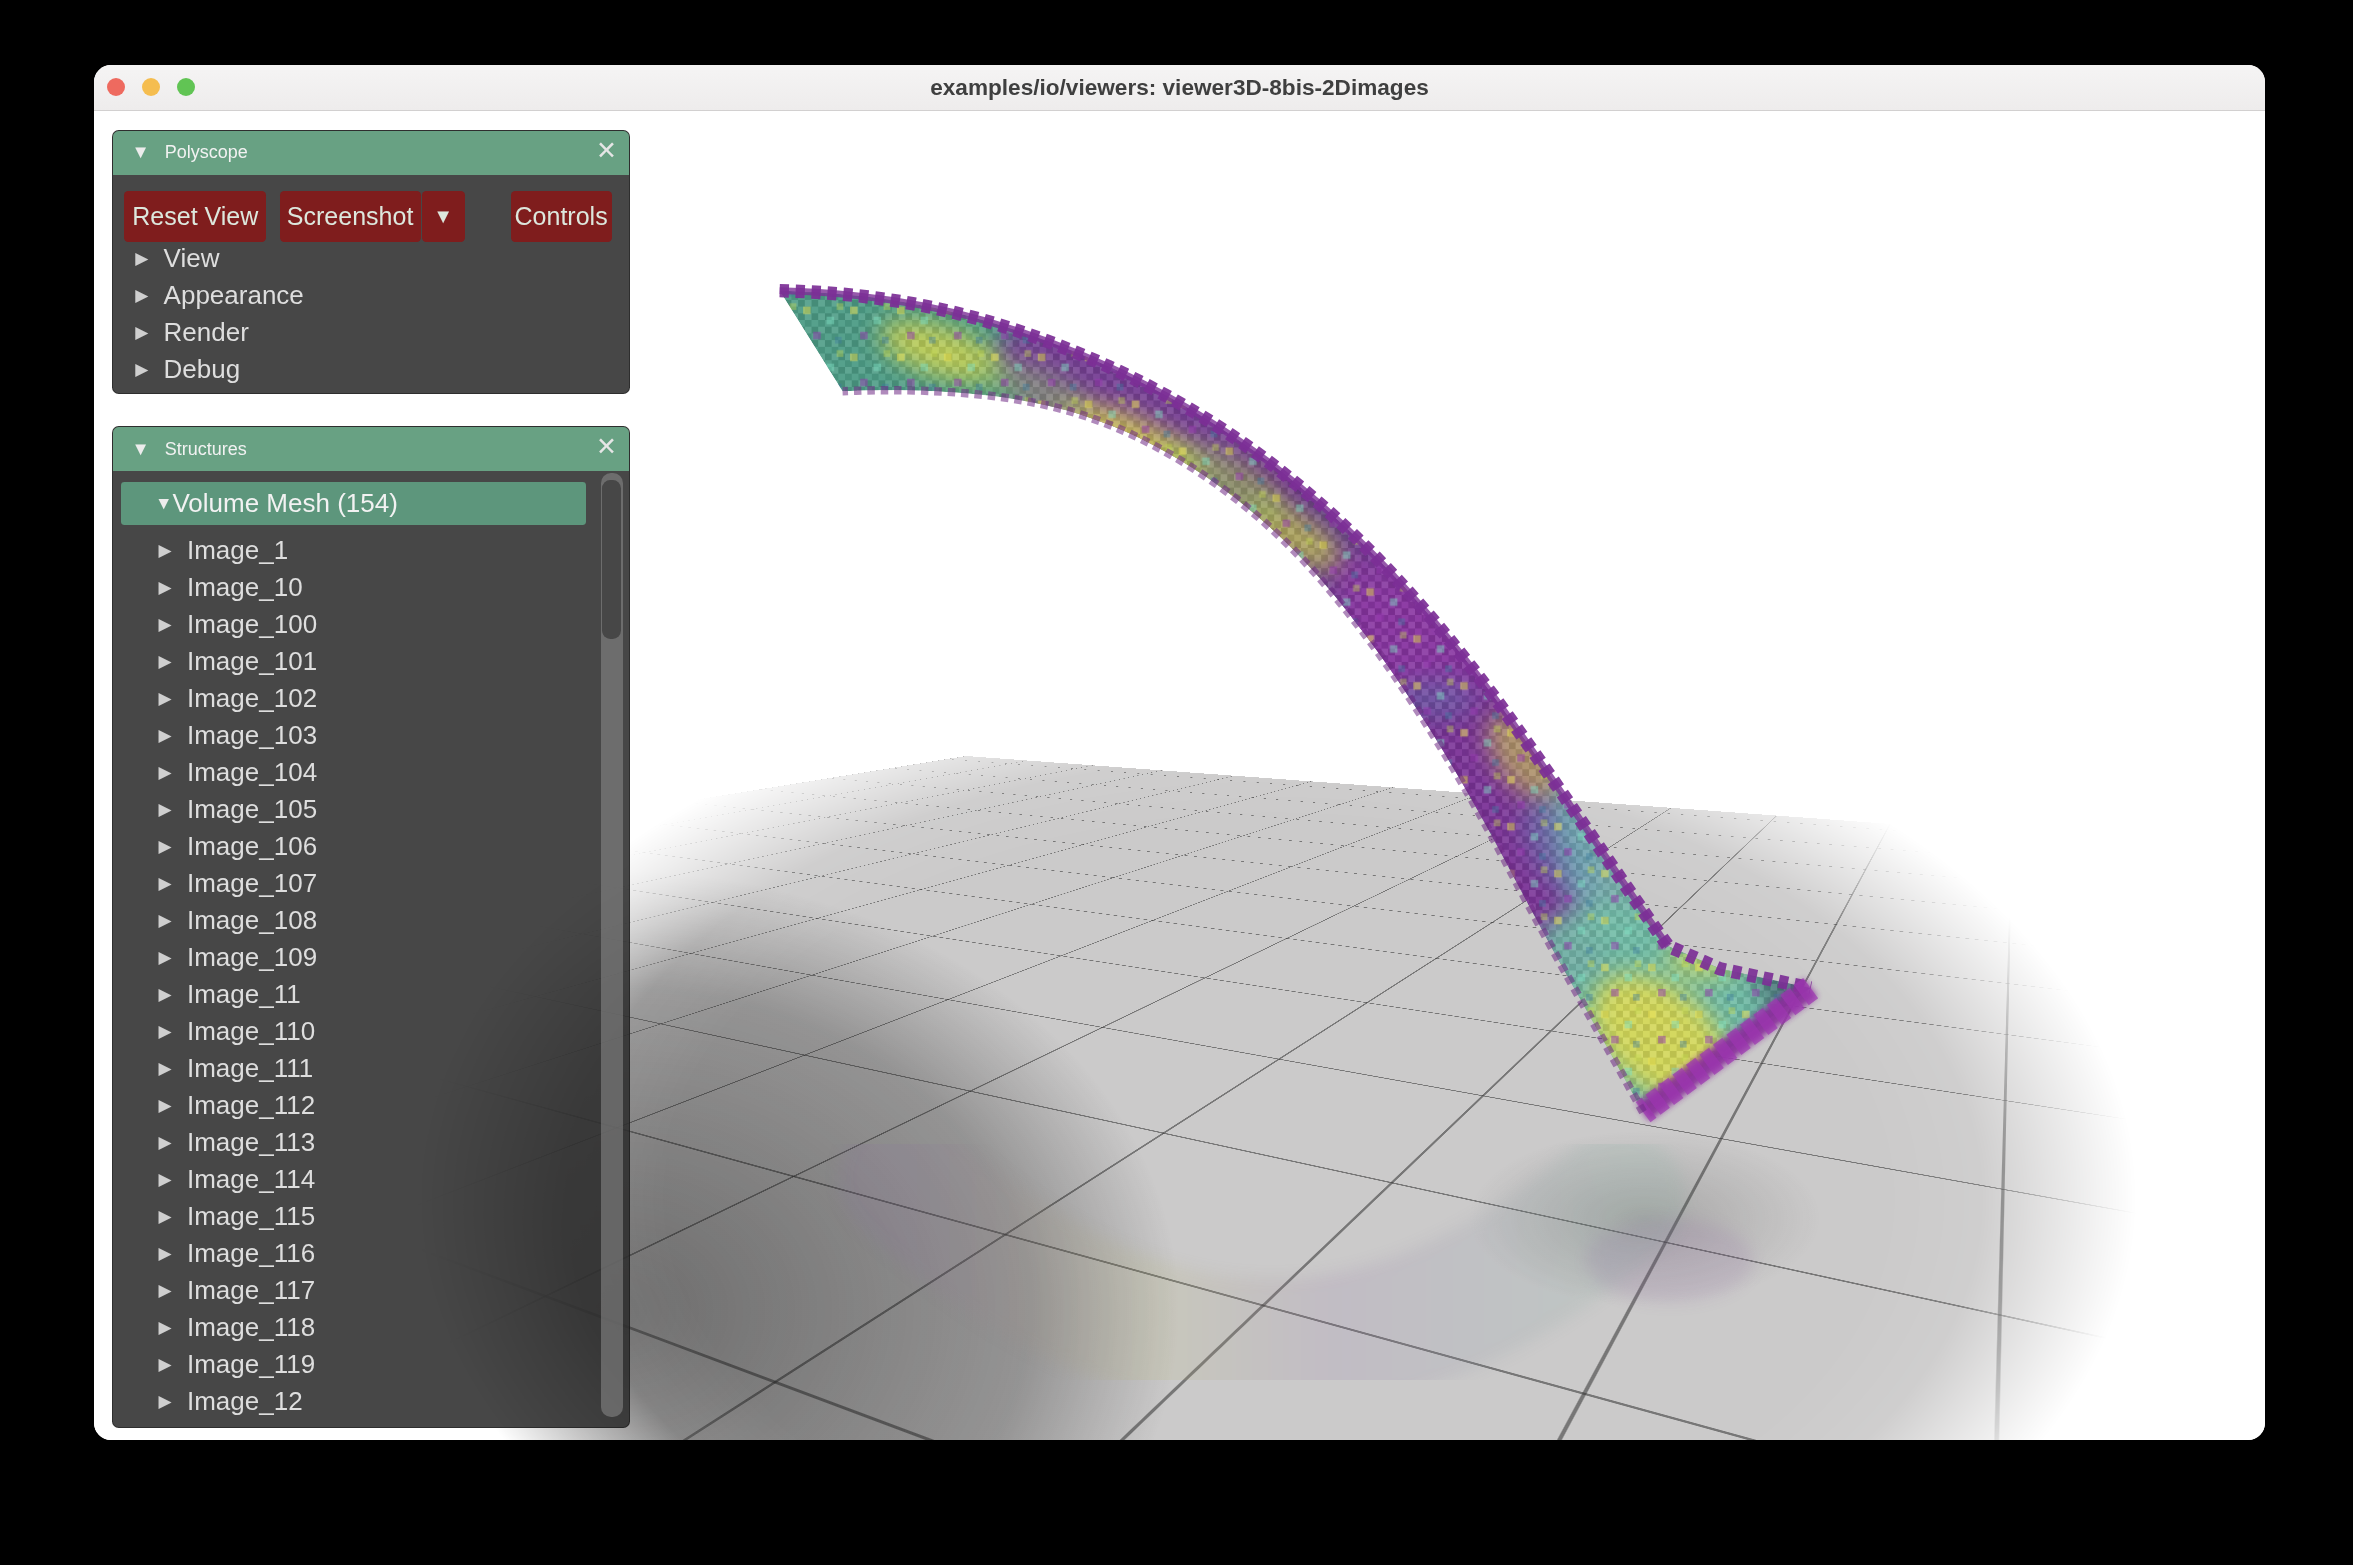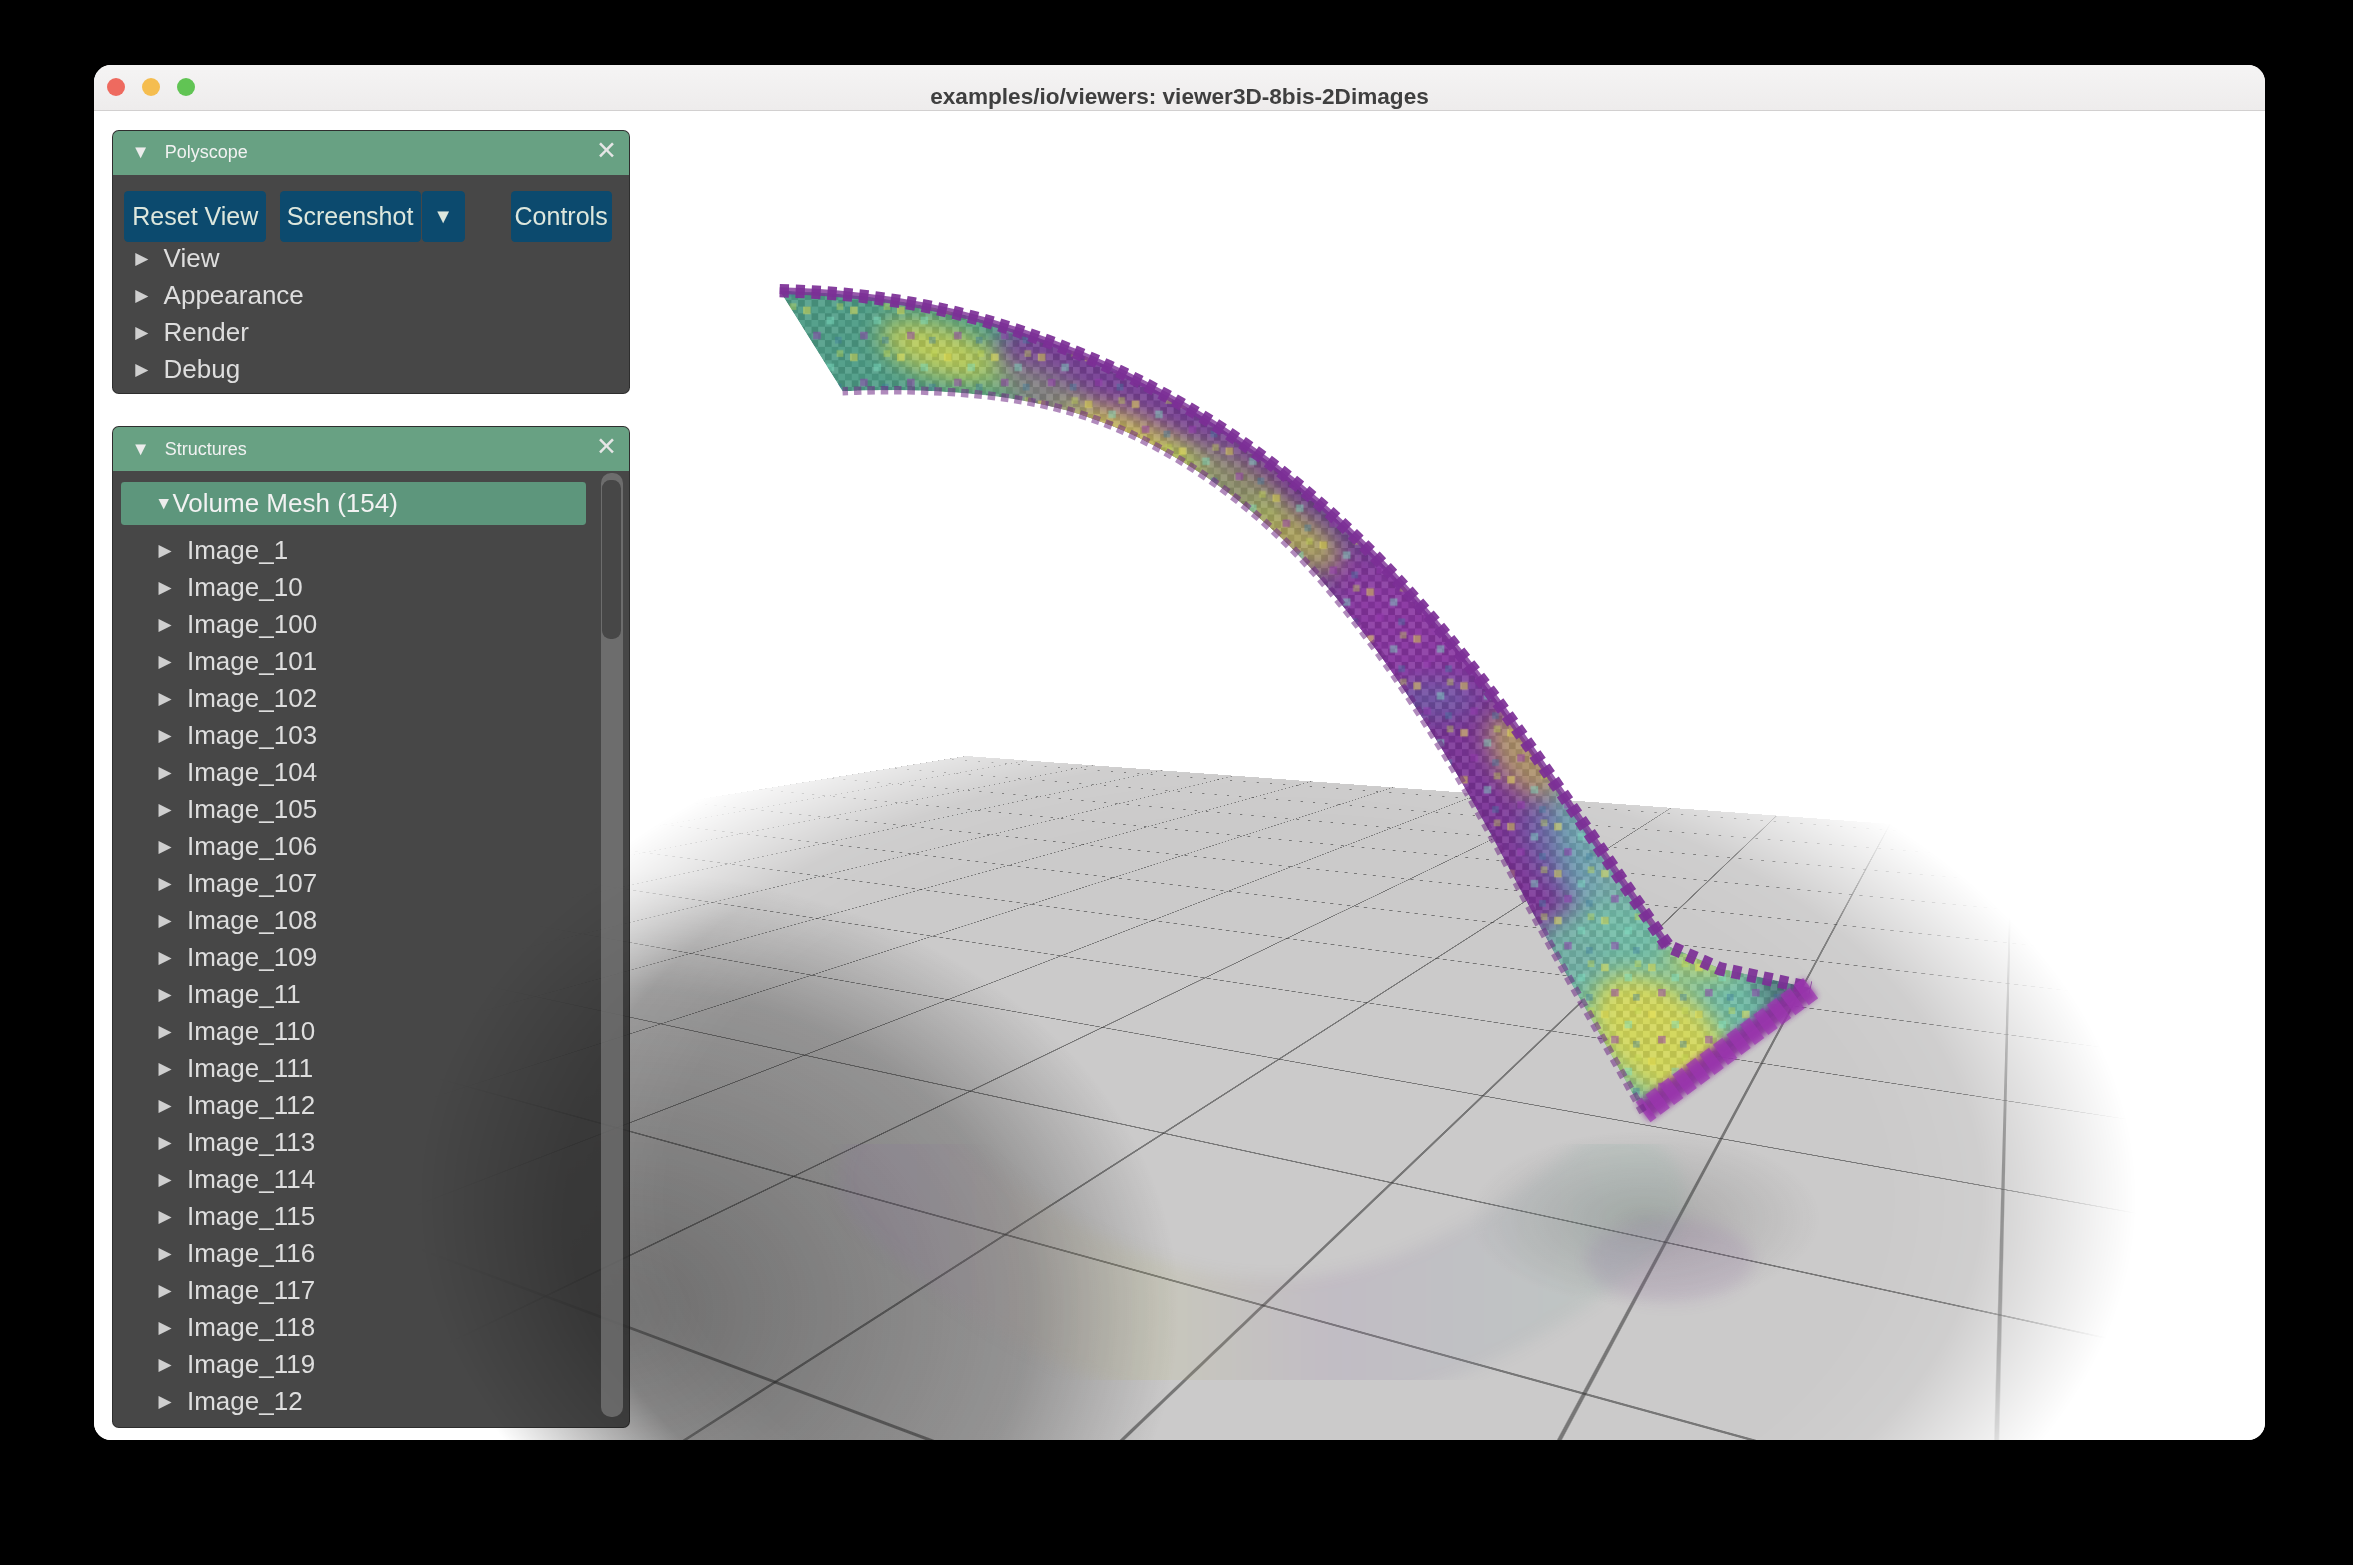--- a/index.html
+++ b/index.html
@@ -3,21 +3,21 @@
 <meta charset="utf-8">
 <style>
   html,body{margin:0;padding:0;background:#000;}
   .stage{position:relative;width:2354px;height:1566px;background:#000;overflow:hidden;
          font-family:"Liberation Sans",sans-serif;}
   .window{position:absolute;left:94px;top:65px;width:2171px;height:1375px;border-radius:17px;
           overflow:hidden;background:#ffffff;box-shadow:0 18.4px 50px rgba(0,0,0,.6);}
   
   .titlebar{position:absolute;left:0;top:0;right:0;height:45px;
             background:linear-gradient(#f5f4f4,#eeecec);border-bottom:1.7px solid #d2d0d0;z-index:60;
-            display:flex;align-items:flex-end;justify-content:center;}
+            display:flex;align-items:center;justify-content:center;}
   .title-text{font-size:22.6px;font-weight:bold;color:#3f3f3f;}
   .tl{position:absolute;width:18.4px;height:18.4px;border-radius:50%;top:12.6px;}
   .tl.red{left:12.6px;background:#ee6a5f;}
   .tl.yellow{left:48px;background:#f5bd4f;}
   .tl.green{left:83px;background:#61c454;}
   
   .viewport{position:absolute;left:0;top:47px;width:2171px;height:1328px;background:#ffffff;}
   .ground-wrap{position:absolute;inset:0;
     -webkit-mask-image:radial-gradient(1106px 687px ellipse at 1180px 1086px,#000 55%,rgba(0,0,0,.92) 64%,transparent 78%);
     mask-image:radial-gradient(1106px 687px ellipse at 1180px 1086px,#000 55%,rgba(0,0,0,.92) 64%,transparent 78%);}
@@ -37,21 +37,21 @@
   .refl,.ribbon{position:absolute;left:0;top:0;width:2171px;height:1328px;}
   
   .panel{position:absolute;background:rgba(45,45,45,0.88);border:0.8px solid rgba(0,0,0,.35);
          border-radius:6.7px;overflow:hidden;color:#dcdcdc;z-index:40;}
   .panel-header{position:absolute;left:0;top:0;right:0;height:44px;background:#68a183;
          display:flex;align-items:center;padding-left:19px;box-sizing:border-box;}
   .tri{font-size:18.4px;color:#ececec;line-height:1;}
   .panel-title{font-size:18px;color:#f2f2f2;margin-left:15px;}
   .close-x{position:absolute;right:11.7px;top:5px;font-size:25px;color:#e6e6e6;font-weight:300;}
   .ps-panel{left:17.6px;top:17.6px;width:516px;height:262px;}
-  .btn{position:absolute;background:#0c4a6e;border-radius:4.2px;display:flex;align-items:center;
+  .btn{position:absolute;background:#7f1d1d;border-radius:4.2px;display:flex;align-items:center;
        justify-content:center;font-size:25px;color:#dde7dd;top:60px;height:51px;}
   .btn-reset{left:11.7px;width:142px;} .btn-shot{left:167px;width:141px;text-align:right;}
   .btn-arrow{left:309px;width:43px;font-size:20px;} .btn-ctl{left:366px;width:101px;margin-left:32px;}
   .tree{position:absolute;left:0;top:109px;right:0;}
   .tree-row,.list-row{height:37px;display:flex;align-items:center;padding-left:22.6px;font-size:26px;color:#dedede;}
   .arrow{font-size:17px;color:#cfcfcf;width:20px;}
   .tree-row span.lbl,.list-row span.lbl{margin-left:8.4px;}
   .st-panel{left:17.6px;top:314px;width:516px;height:1000px;}
   .vm-row{position:absolute;left:8.4px;top:55px;width:465px;height:43px;background:#5d967c;border-radius:3.4px;
           display:flex;align-items:center;padding-left:34px;box-sizing:border-box;font-size:26px;color:#f2f2f2;}

